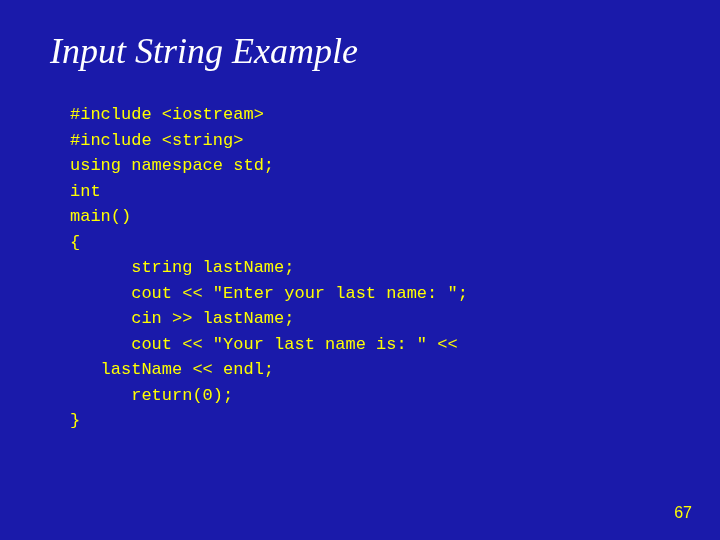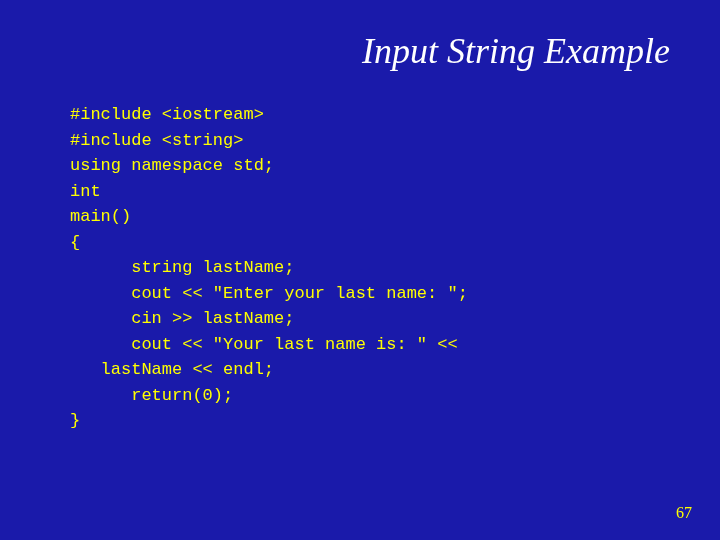--- a/index.html
+++ b/index.html
@@ -22,40 +22,40 @@
       background-color: #1a1aaa;
       position: relative;
       padding: 30px 50px 30px 50px;
     }
 
     .title {
       color: #ffffff;
       font-size: 36px;
       font-weight: normal;
       font-style: italic;
-      text-align: right;
+      text-align: left;
       margin-bottom: 30px;
       font-family: Georgia, 'Times New Roman', serif;
     }
 
     .code-block {
       color: #ffff00;
       font-family: 'Courier New', Courier, monospace;
       font-size: 17px;
       line-height: 1.5;
       white-space: pre;
       margin-left: 20px;
     }
 
     .slide-number {
       position: absolute;
       bottom: 18px;
       right: 28px;
       color: #ffff00;
-      font-family: Liberation Serif, serif;
+      font-family: Liberation Sans, sans-serif;
       font-size: 16px;
       margin-left: 20px;
     }
   </style>
 </head>
 <body>
 
 <div class="slide">
   <h1 class="title">Input String Example</h1>
   <div class="code-block"><span>#include &lt;iostream&gt;

